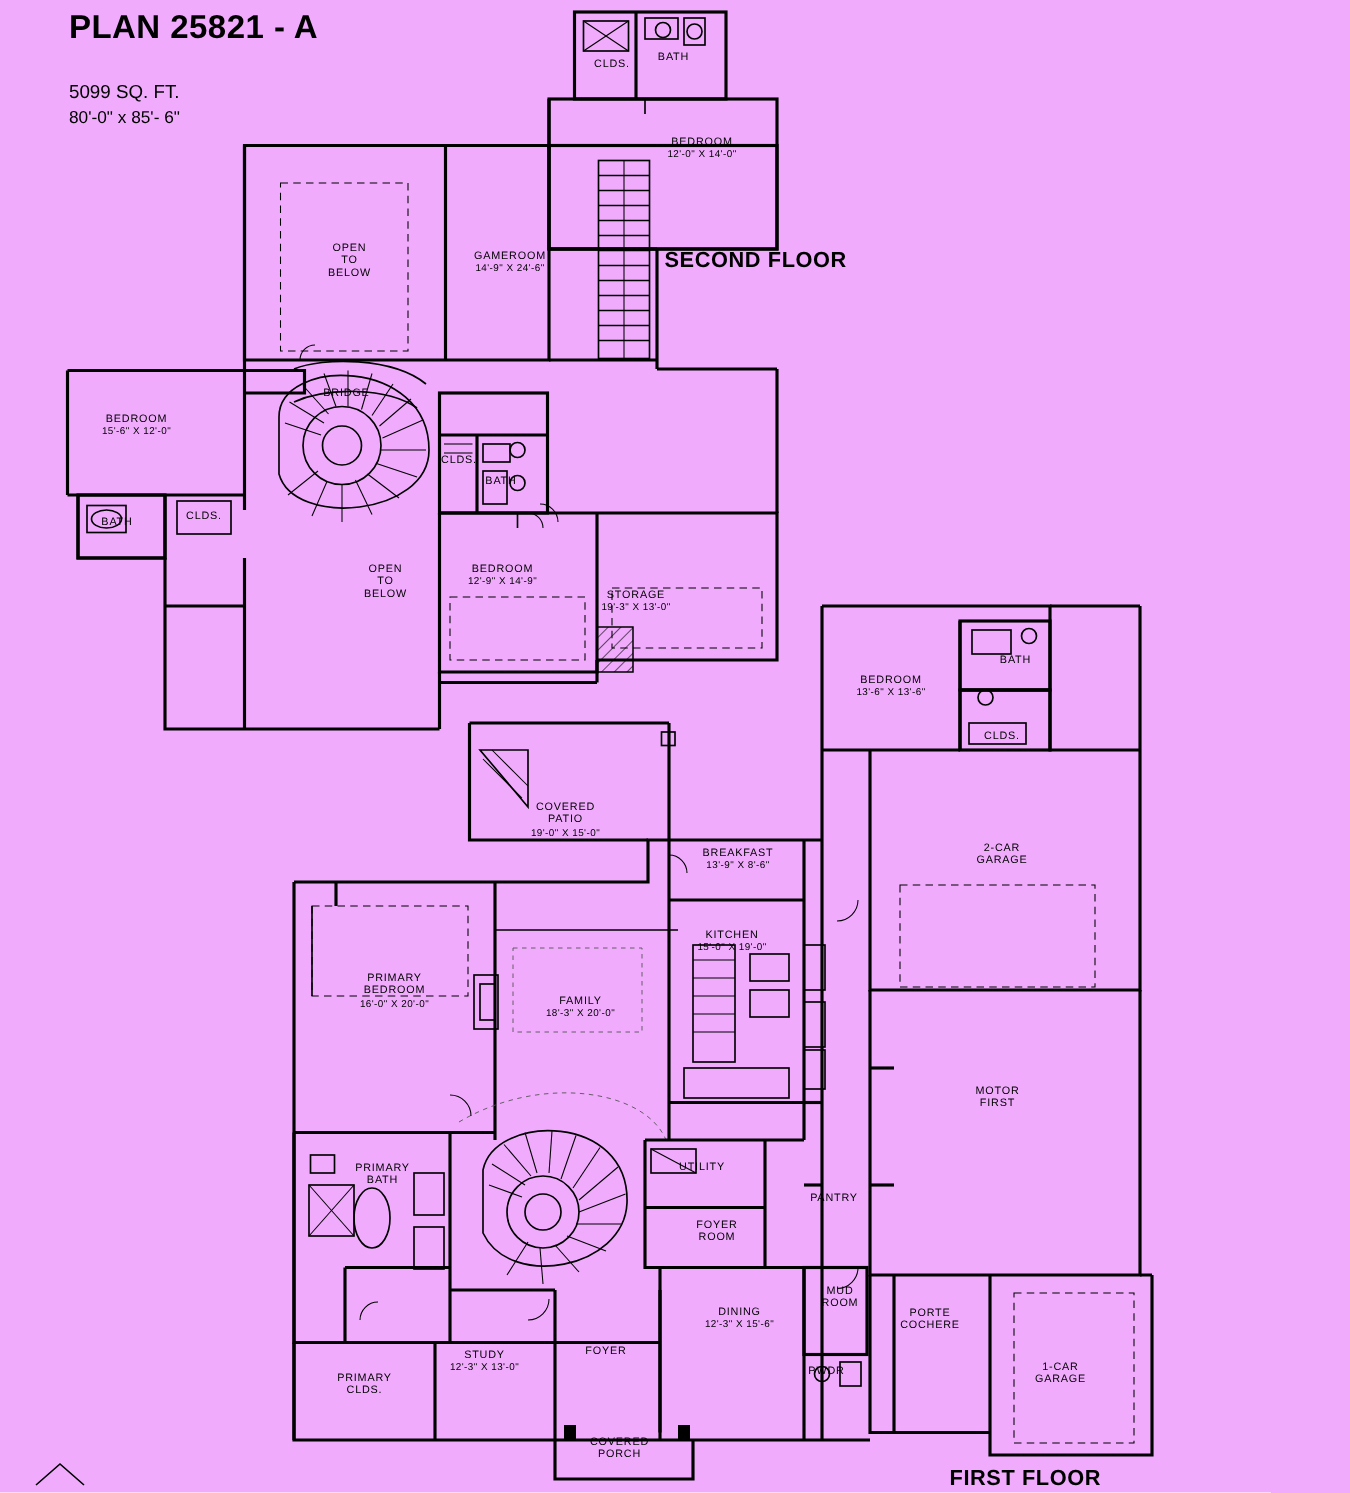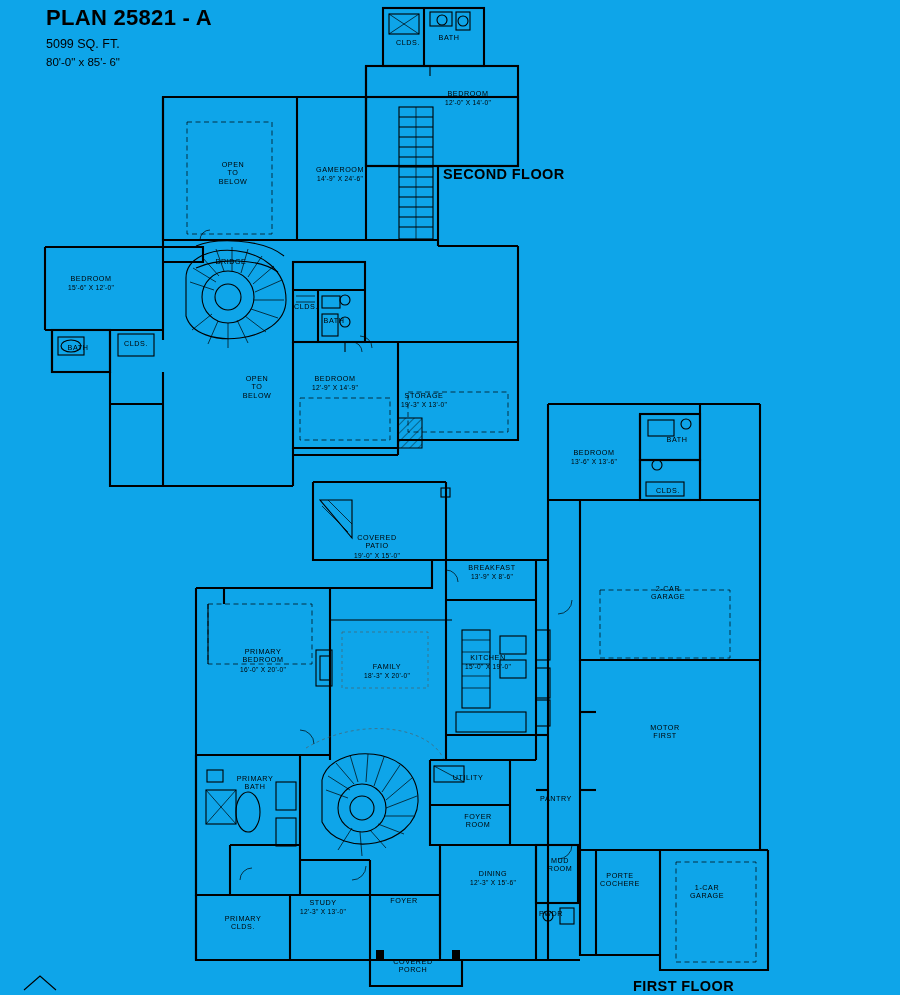--- a/index.html
+++ b/index.html
@@ -8,41 +8,41 @@
     background: #ffffff;
   }
   body {
     font-family: "Liberation Sans", sans-serif;
     -webkit-font-smoothing: antialiased;
   }
   #sheet {
     position: relative;
     width: 900px;
     height: 995px;
-    background: #0ea5e9;
+    background: #f0abfc;
     overflow: hidden;
   }
   
   .title-block {
     position: absolute;
     left: 46px;
     top: 6px;
     width: 330px;
   }
   .plan-title {
     font-size: 22px;
     font-weight: bold;
     letter-spacing: 0.3px;
     color: #000;
     line-height: 1.1;
   }
   .plan-sqft {
     font-size: 12.5px;
     color: #000;
-    margin-top: 7px;
+    margin-top: 24px;
     line-height: 1.25;
   }
   .plan-dims {
     font-size: 11.5px;
     color: #000;
     margin-top: 2px;
     line-height: 1.25;
   }
   
   .floor-caption {
@@ -447,25 +447,25 @@
       </div>
       <div class="room" style="left: 377px; top: 547px;">
         <span class="nm">COVERED</span>
         <span class="nm">PATIO</span>
         <span class="dm">19'-0" X 15'-0"</span>
       </div>
       <div class="room" style="left: 492px; top: 573px;">
         <span class="nm">BREAKFAST</span>
         <span class="dm">13'-9" X 8'-6"</span>
       </div>
-      <div class="room" style="left: 668px; top: 570px; margin-top: 23px;">
+      <div class="room" style="left: 668px; top: 570px;">
         <span class="nm">2-CAR</span>
         <span class="nm">GARAGE</span>
       </div>
-      <div class="room" style="left: 488px; top: 663px;">
+      <div class="room" style="left: 488px; top: 628px;">
         <span class="nm">KITCHEN</span>
         <span class="dm">15'-0" X 19'-0"</span>
       </div>
       <div class="room" style="left: 263px; top: 661px;">
         <span class="nm">PRIMARY</span>
         <span class="nm">BEDROOM</span>
         <span class="dm">16'-0" X 20'-0"</span>
       </div>
       <div class="room" style="left: 387px; top: 672px;">
         <span class="nm">FAMILY</span>
@@ -494,21 +494,21 @@
         <span class="nm">ROOM</span>
       </div>
       <div class="room" style="left: 493px; top: 879px;">
         <span class="nm">DINING</span>
         <span class="dm">12'-3" X 15'-6"</span>
       </div>
       <div class="room" style="left: 620px; top: 880px;">
         <span class="nm">PORTE</span>
         <span class="nm">COCHERE</span>
       </div>
-      <div class="room" style="left: 707px; top: 892px;">
+      <div class="room" style="left: 707px; top: 916px;">
         <span class="nm">1-CAR</span>
         <span class="nm">GARAGE</span>
       </div>
       <div class="room" style="left: 404px; top: 901px;">
         <span class="nm">FOYER</span>
       </div>
       <div class="room" style="left: 551px; top: 914px;">
         <span class="nm">PWDR</span>
       </div>
       <div class="room" style="left: 243px; top: 923px;">

